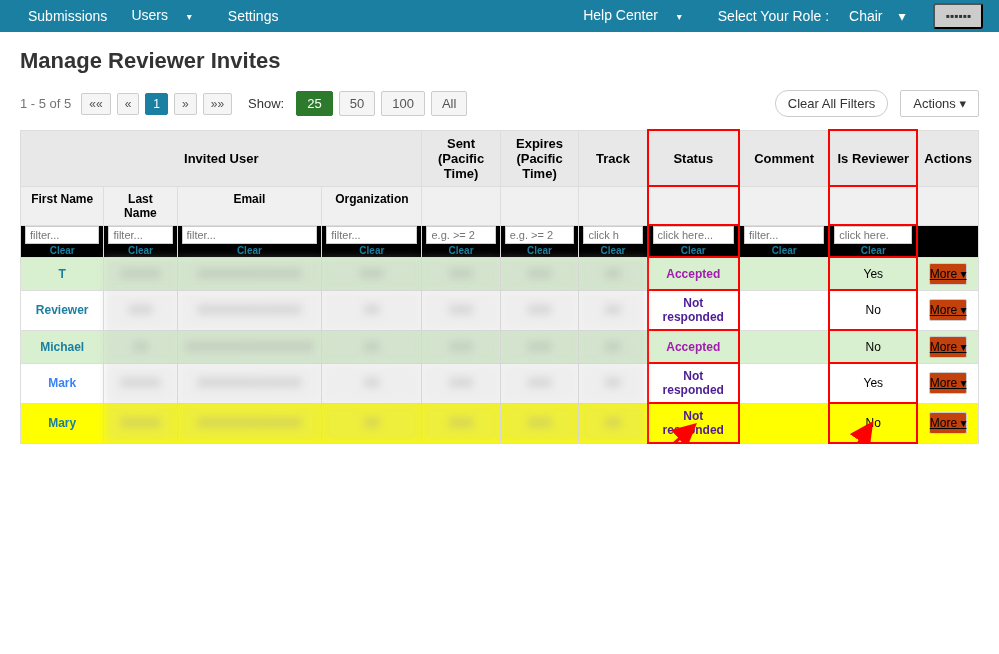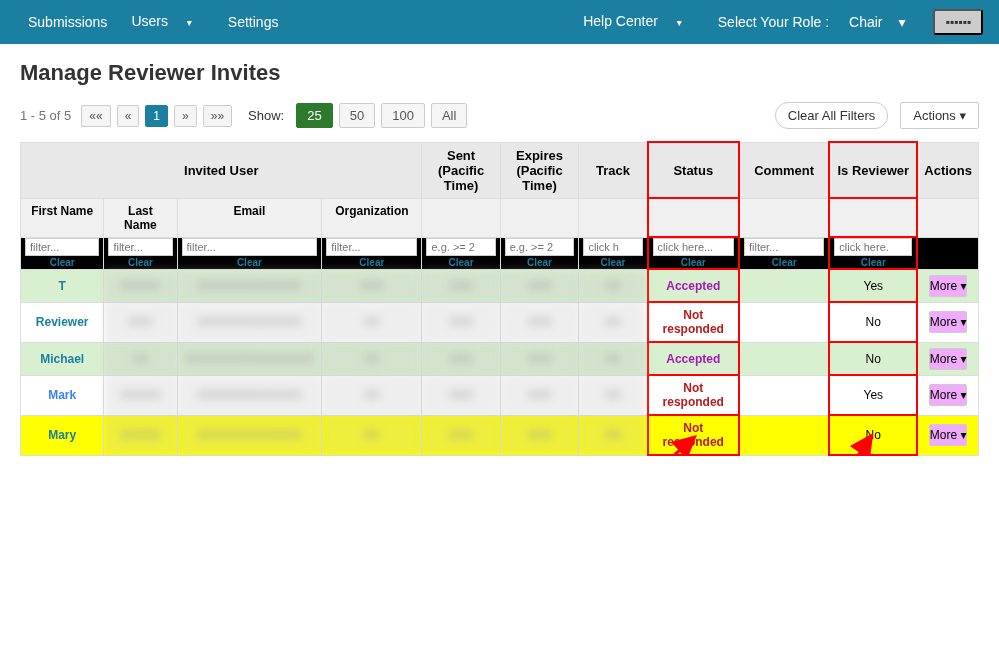--- a/index.html
+++ b/index.html
@@ -4,21 +4,21 @@
   <style>
     * { box-sizing: border-box; margin: 0; padding: 0; }
     body { font-family: Arial, sans-serif; font-size: 13px; background: #fff; }
 
     
     .top-nav {
       background: #1a7fa0;
       display: flex;
       align-items: center;
       padding: 0 16px;
-      height: 44px;
+      height: 32px;
     }
     .top-nav a, .top-nav span {
       color: #fff;
       text-decoration: none;
       padding: 0 12px;
       font-size: 14px;
       cursor: pointer;
       line-height: 44px;
       display: inline-block;
     }
@@ -139,39 +139,40 @@
       display: block;
       margin-top: 1px;
     }
     
     .row-green { background: #d9f0d0; }
     .row-white { background: #fff; }
     .row-yellow { background: #ffff00; }
 
     
     .status-accepted { color: #a21caf; font-weight: bold; }
-    .status-not-responded { color: #b91c1c; font-weight: bold; }
+    .status-not-responded { color: #4c1d95; font-weight: bold; }
 
     
     .blurred {
       filter: blur(4px);
       user-select: none;
       color: #999;
       background: rgba(200,200,200,0.3);
     }
 
     
     .more-btn {
-      background: #f0abfc;
+      background: #c2410c;
       border: 1px solid #ccc;
       padding: 3px 0;
       cursor: pointer;
       font-size: 12px;
       border-radius: 2px;
       white-space: nowrap;
+      text-decoration: underline;
     }
 
     
     .th-status { border: 2px solid red !important; }
     .th-isreviewer { border: 2px solid red !important; }
     svg.arrows-svg {
       position: absolute;
       pointer-events: none;
       left: 0;
       top: 0;

